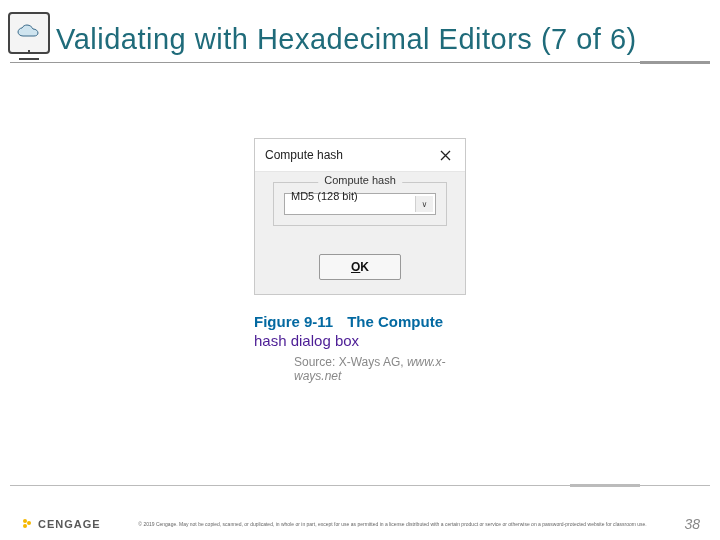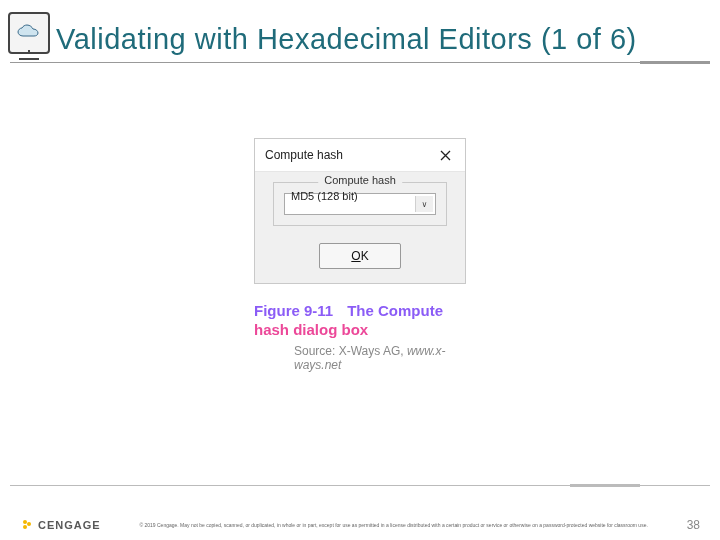--- a/index.html
+++ b/index.html
@@ -156,22 +156,23 @@
       display: flex;
       align-items: center;
       justify-content: center;
       font-size: 8px;
       color: #444;
     }
 
     .button-row {
       display: flex;
       gap: 0;
-      margin-top: 17px;
-      justify-content: center;
+      margin-top: 28px;
+      justify-content: center;
+      font-weight: bold;
     }
     .btn {
       width: 82px;
       height: 26px;
       border: 1px solid #999;
       background: #f7f7f7;
       font-size: 12px;
       color: #111;
       display: flex;
       align-items: center;
@@ -180,29 +181,29 @@
       border-radius: 2px;
     }
     .btn .u { text-decoration: underline; }
 
     .figure-caption {
       margin-top: 18px;
       font-family: Arial, sans-serif;
     }
     .fig-title {
       font-size: 15px;
-      color: #8b5cf6;
+      color: #0369a1;
       margin-bottom: 2px;
     }
     .fig-title .num { font-weight: 700; margin-right: 14px; }
     .fig-title .desc { font-weight: 700; }
     .fig-sub {
       font-size: 15px;
-      font-weight: 700;
-      color: #ec4899;
+      font-weight: 400;
+      color: #4c1d95;
     }
     .fig-source {
       font-size: 12px;
       color: #898989;
       margin-top: 6px;
       margin-left: 40px;
     }
     .fig-source em { font-style: italic; }
 
     .footer-rule {
@@ -244,36 +245,37 @@
     .brand svg { display: block; }
     .copyright {
       flex: 1;
       font-size: 5px;
       color: #666;
       text-align: center;
       padding: 0 20px;
       line-height: 1.3;
     }
     .pagenum {
-      font-size: 12px;
+      font-size: 14px;
       color: #888;
+      font-style: italic;
     }
   </style>
 </head>
 <body>
 
 <div class="slide">
   <div class="header-row">
     <div class="header-icon">
       <svg width="28" height="18" viewBox="0 0 28 18">
         <path d="M8 12c-3 0-5-2-5-4 0-2 2-4 4-4 1-2 3-3 5-3 3 0 5 2 6 4 3 0 5 2 5 4 0 2-2 3-4 3H8z" fill="#cfe4ef" stroke="#3a6a8a" stroke-width="1"></path>
       </svg>
       <div class="stand"></div>
     </div>
-    <div class="title">Validating with Hexadecimal Editors (1 of 6)</div>
+    <div class="title">Validating with Hexadecimal Editors (7 of 6)</div>
   </div>
   <div class="header-rule"></div>
 
   <div class="content">
     <div class="dialog">
       <div class="dialog-titlebar">
         <span class="dialog-title">Compute hash</span>
         <div class="close-btn">
           <svg width="11" height="11" viewBox="0 0 11 11">
               <path d="M1 1 L10 10 M10 1 L1 10" stroke="#222" stroke-width="1.3"></path>

